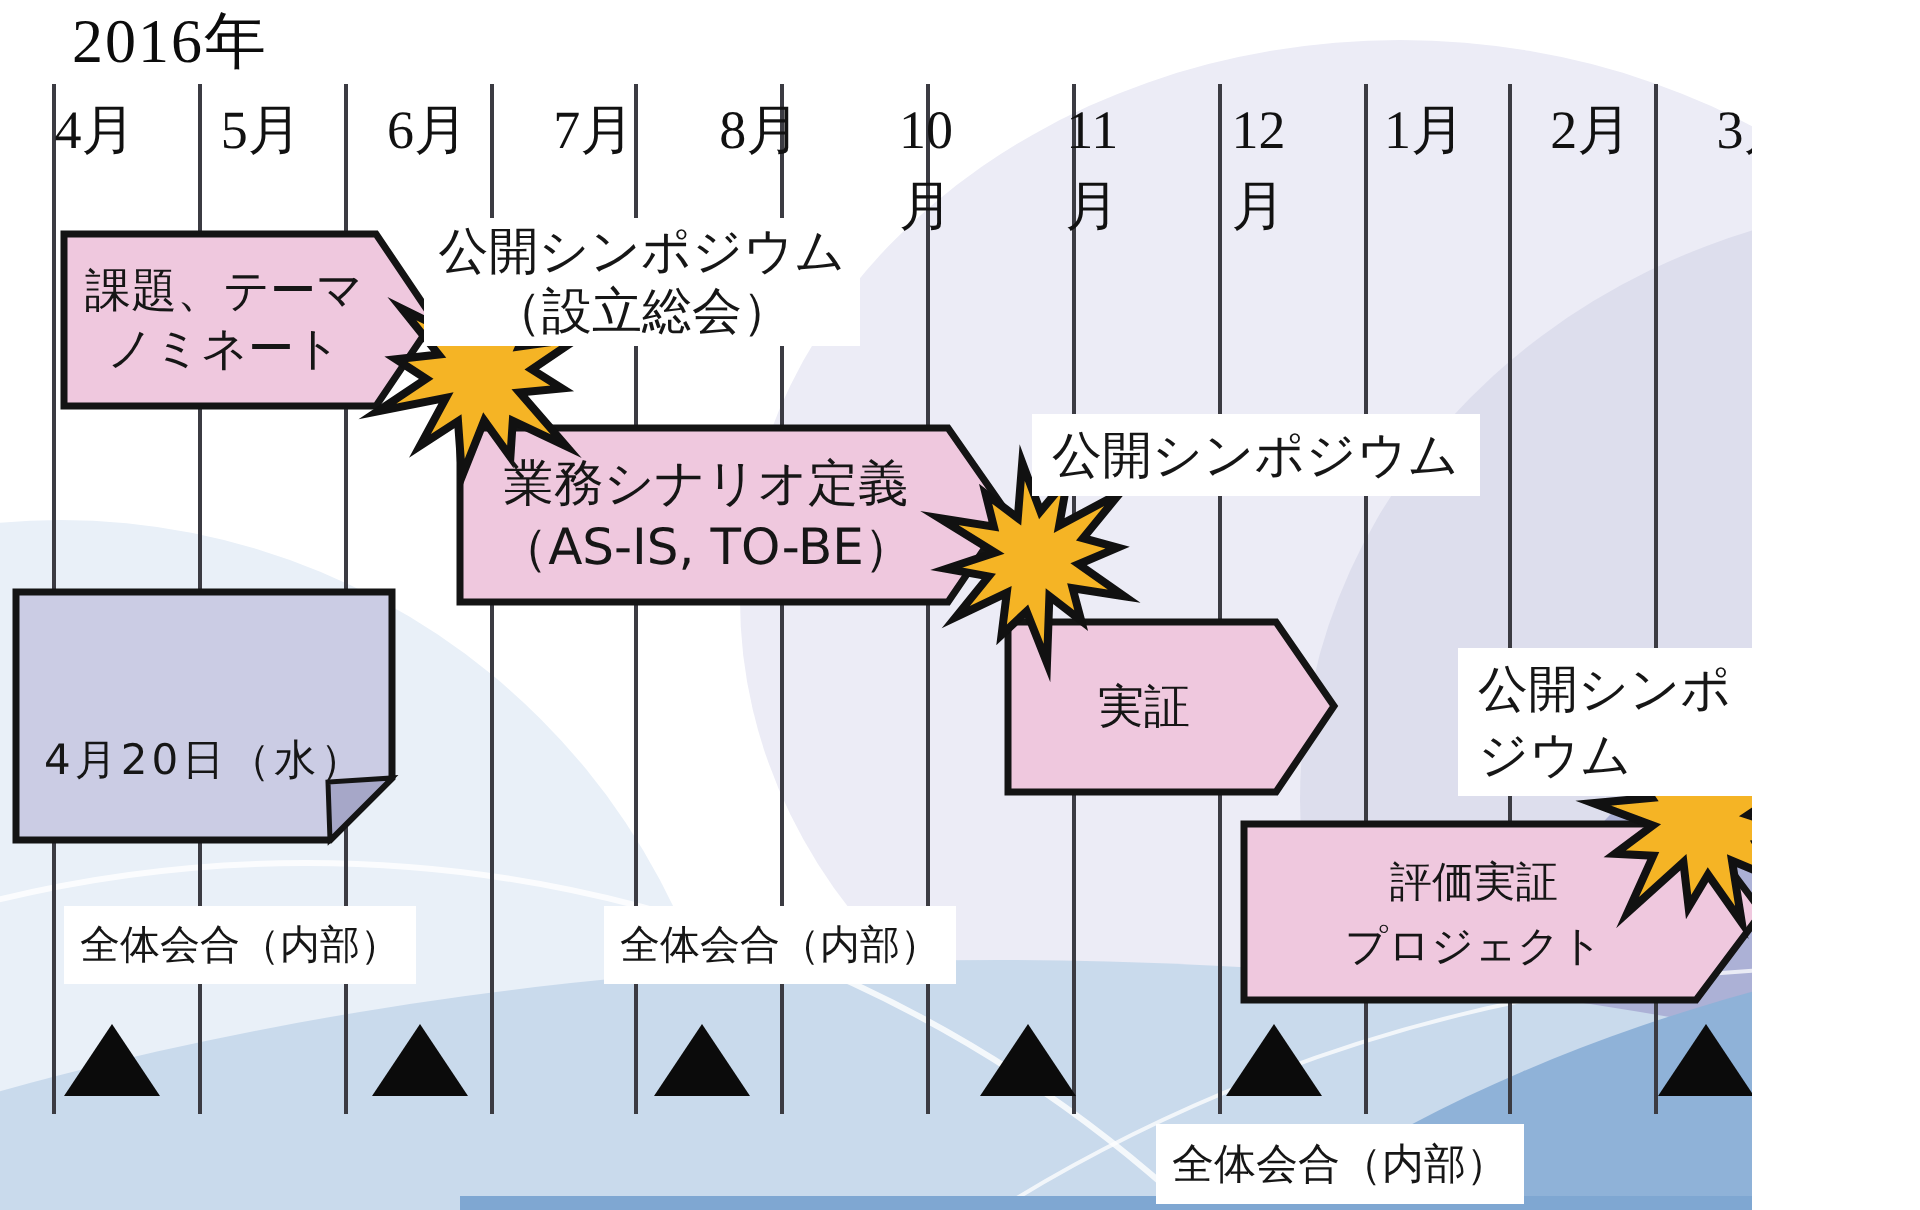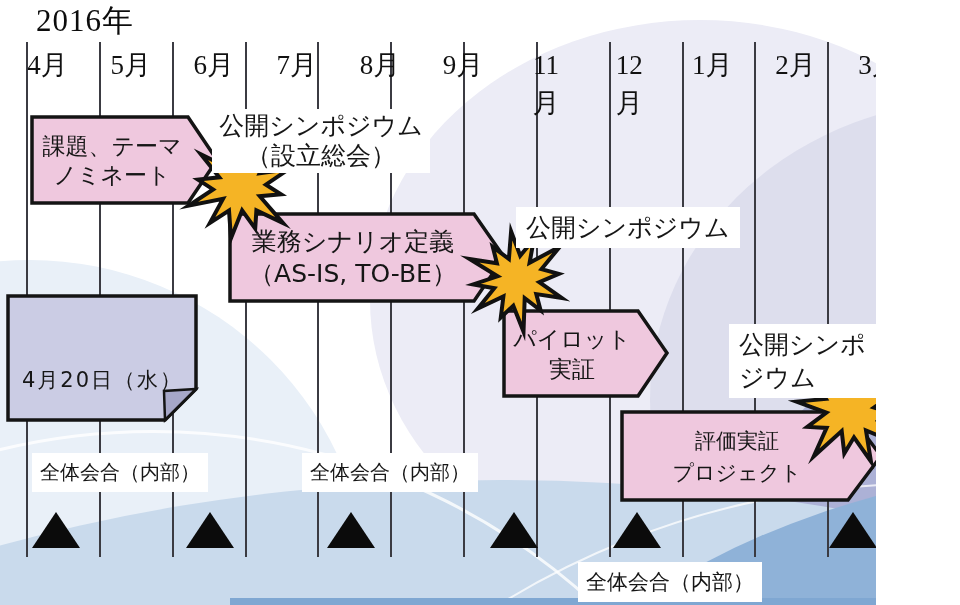--- a/index.html
+++ b/index.html
@@ -84,21 +84,21 @@
       <div class="vline" style="left: 827.2px;"></div>
       <div class="vline" style="left: 900px;"></div>
     </div>
 
   <div id="month-row">
     <div class="month">4月</div>
     <div class="month">5月</div>
     <div class="month">6月</div>
     <div class="month">7月</div>
     <div class="month">8月</div>
-    <div class="month">9月</div>
+    <div class="month">10月</div>
     <div class="month">11月</div>
     <div class="month">12月</div>
     <div class="month">1月</div>
     <div class="month">2月</div>
     <div class="month">3月</div>
   </div>
 
   <svg id="shapes" width="960" height="605" viewBox="0 0 960 605">
 
     <polygon class="banner" points="32,117 188,117 217,160 188,203 32,203"></polygon>
@@ -123,21 +123,20 @@
 
   <div class="txt banner-label" id="b1-label">
     <span>課題、テーマ</span>
     <span>ノミネート</span>
   </div>
   <div class="txt banner-label" id="b2-label">
     <span>業務シナリオ定義</span>
     <span>（AS-IS, TO-BE）</span>
   </div>
   <div class="txt banner-label" id="b3-label">
-    <span>パイロット</span>
     <span>実証</span>
   </div>
   <div class="txt banner-label" id="b4-label">
     <span>評価実証</span>
     <span>プロジェクト</span>
   </div>
 
   <div class="txt event-label" id="sym1">
     <div>公開シンポジウム</div>
     <div>（設立総会）</div>

